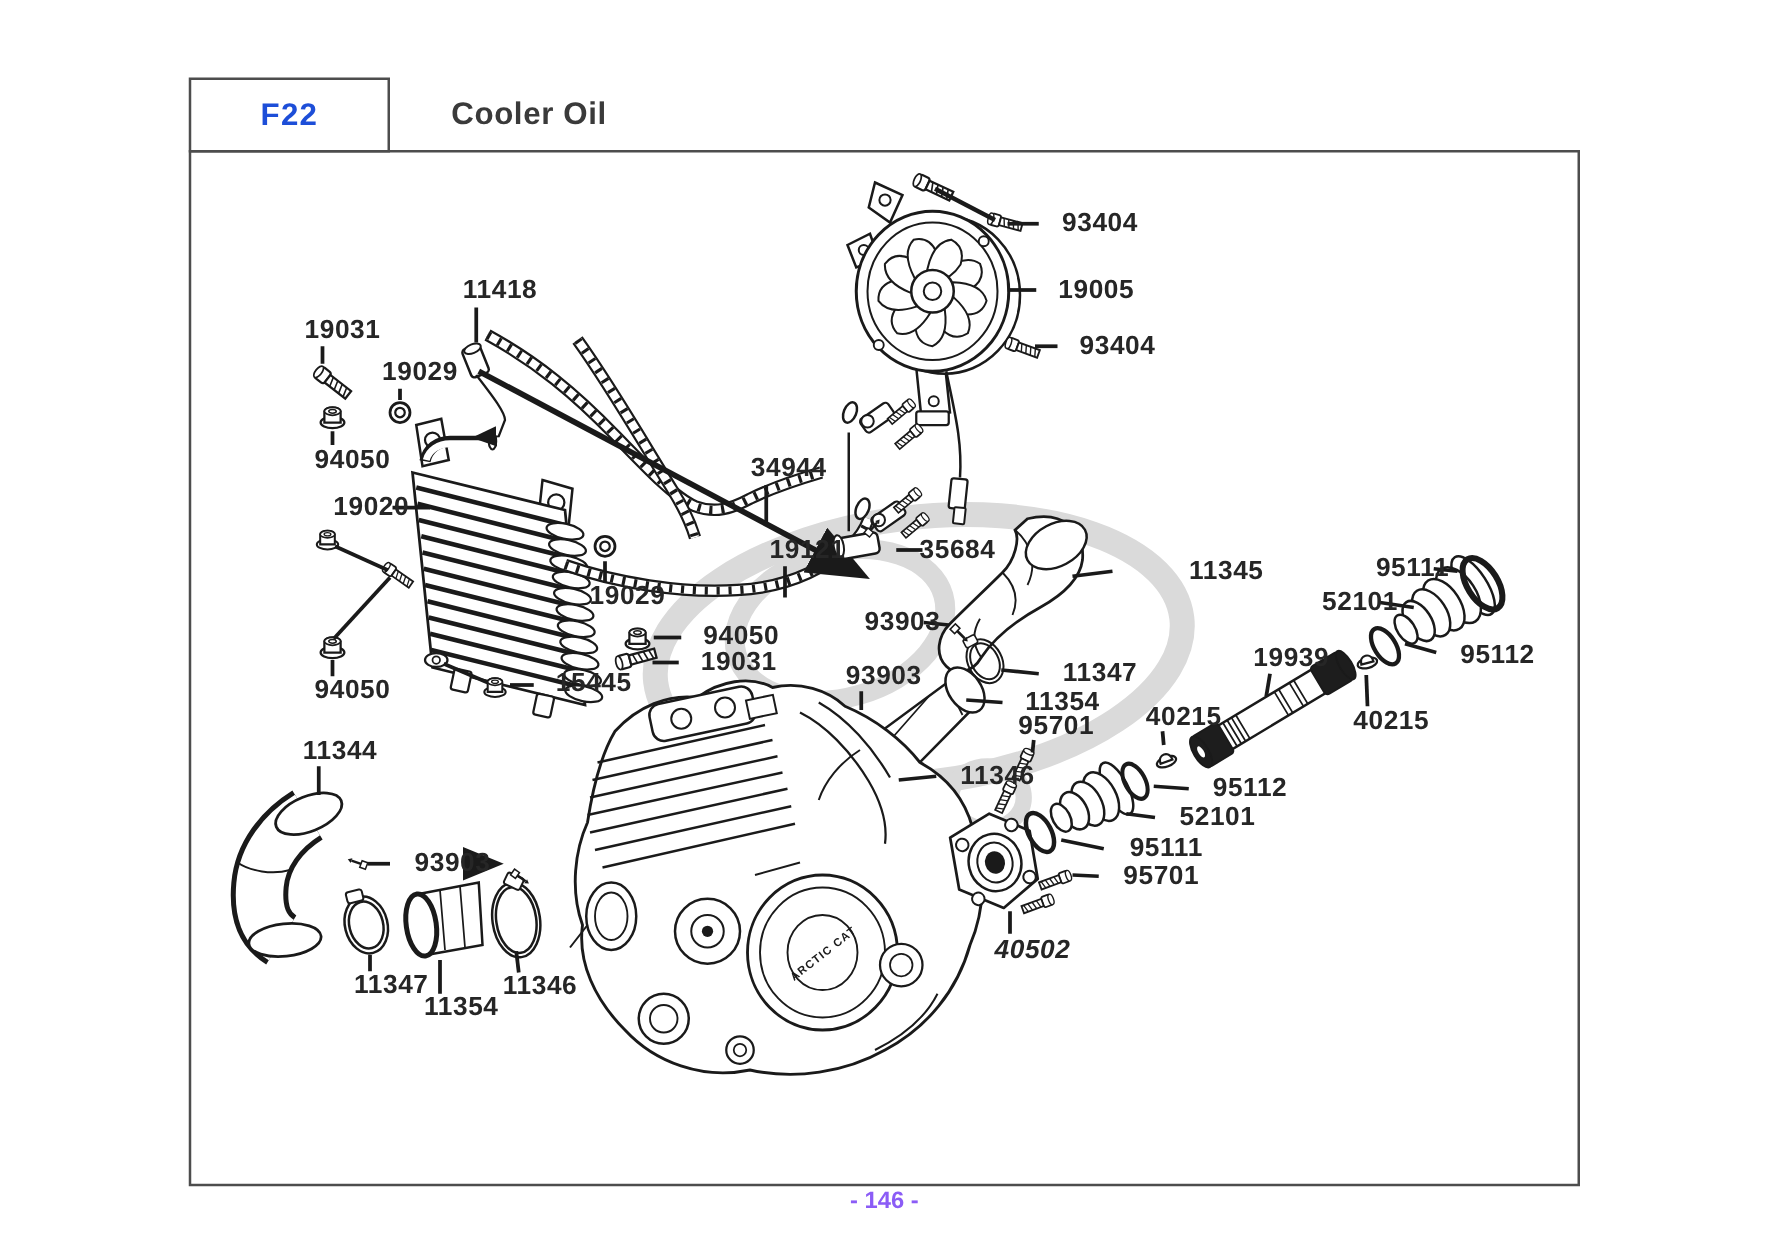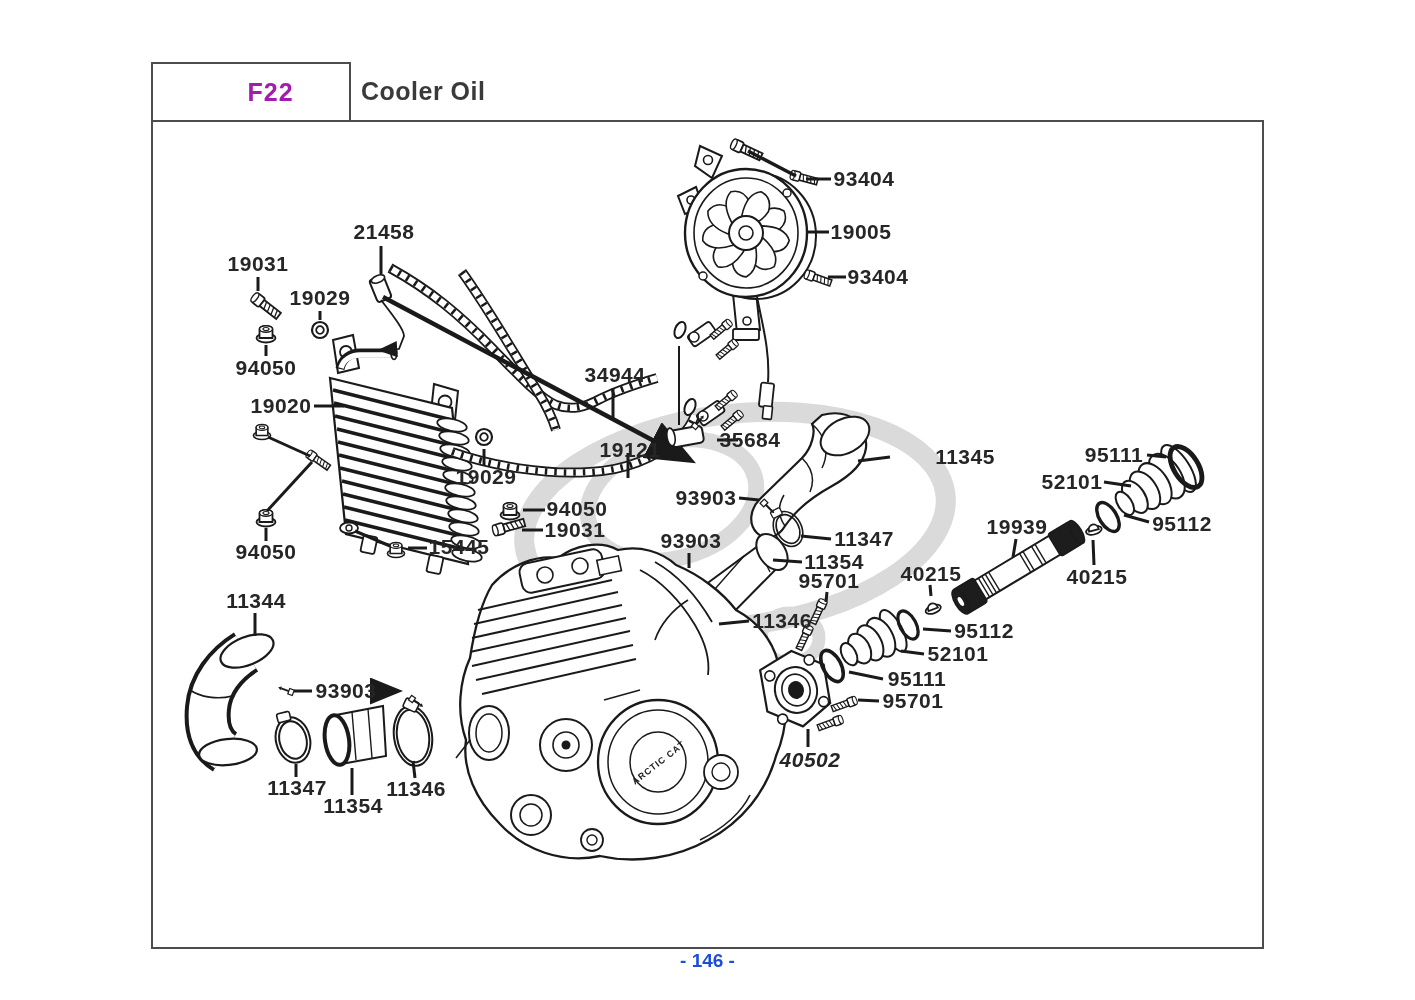--- a/index.html
+++ b/index.html
@@ -2,26 +2,26 @@
 <html><head>
 <meta charset="utf-8">
 <style>
   html,body{margin:0;padding:0;background:#fff;}
   .page{position:relative;width:1415px;height:1000px;background:#fff;overflow:hidden;
         font-family:"Liberation Sans",sans-serif;}
   .frame{position:absolute;left:151px;top:120px;width:1109px;height:825px;
          border:2px solid #4d4d4d;background:transparent;}
   .header-box{position:absolute;left:151px;top:62px;width:157px;height:56px;
          border:2px solid #4d4d4d;display:flex;align-items:center;justify-content:center;
-         font-size:25px;font-weight:bold;color:#a21caf;letter-spacing:1px;background:#fff;padding-left:39px;}
+         font-size:25px;font-weight:bold;color:#1d4ed8;letter-spacing:1px;background:#fff;}
   .page-title{position:absolute;left:361px;top:77px;font-size:25px;font-weight:bold;
          color:#3a3a3a;letter-spacing:0.5px;}
   .footer{position:absolute;left:0;top:950px;width:1415px;text-align:center;
-         font-size:19px;font-weight:bold;color:#1d4ed8;}
-  .labels-layer{position:absolute;left:0;top:0;width:1127px;height:1000px;pointer-events:none;}
+         font-size:19px;font-weight:bold;color:#8b5cf6;}
+  .labels-layer{position:absolute;left:16px;top:0;width:1127px;height:1000px;pointer-events:none;}
   .part-label{position:absolute;transform:translate(-50%,-50%);font-size:21px;font-weight:bold;
          color:#262626;white-space:nowrap;letter-spacing:0.5px;}
   svg.diagram{position:absolute;left:0;top:0;}
 </style>
 </head>
 <body>
 
 <div class="page">
 
   <div class="header-box">
@@ -360,27 +360,27 @@
       <line x1="1104" y1="482" x2="1131" y2="486"></line>
       <line x1="1149" y1="522" x2="1124" y2="515"></line>
       <line x1="1094" y1="565" x2="1093" y2="540"></line>
     </g>
   </svg>
 
   <div class="labels-layer">
       <div class="part-label" style="left: 864px; top: 179px;">93404</div>
       <div class="part-label" style="left: 861px; top: 232px; text-align: right;">19005</div>
       <div class="part-label" style="left: 878px; top: 277px;">93404</div>
-      <div class="part-label" style="left: 384px; top: 232px;">21458</div>
+      <div class="part-label" style="left: 384px; top: 232px;">11418</div>
       <div class="part-label" style="left: 258px; top: 264px;">19031</div>
       <div class="part-label" style="left: 320px; top: 298px;">19029</div>
       <div class="part-label" style="left: 266px; top: 368px;">94050</div>
       <div class="part-label" style="left: 281px; top: 406px;">19020</div>
       <div class="part-label" style="left: 615px; top: 375px;">34944</div>
-      <div class="part-label" style="left: 630px; top: 440px; margin-top: 10px;">19121</div>
+      <div class="part-label" style="left: 630px; top: 440px;">19121</div>
       <div class="part-label" style="left: 486px; top: 477px;">19029</div>
       <div class="part-label" style="left: 750px; top: 440px;">35684</div>
       <div class="part-label" style="left: 922px; top: 457px; margin-left: 43px;">11345</div>
       <div class="part-label" style="left: 706px; top: 498px;">93903</div>
       <div class="part-label" style="left: 577px; top: 509px;">94050</div>
       <div class="part-label" style="left: 575px; top: 530px;">19031</div>
       <div class="part-label" style="left: 691px; top: 541px;">93903</div>
       <div class="part-label" style="left: 864px; top: 539px;">11347</div>
       <div class="part-label" style="left: 834px; top: 562px;">11354</div>
       <div class="part-label" style="left: 829px; top: 581px;">95701</div>

